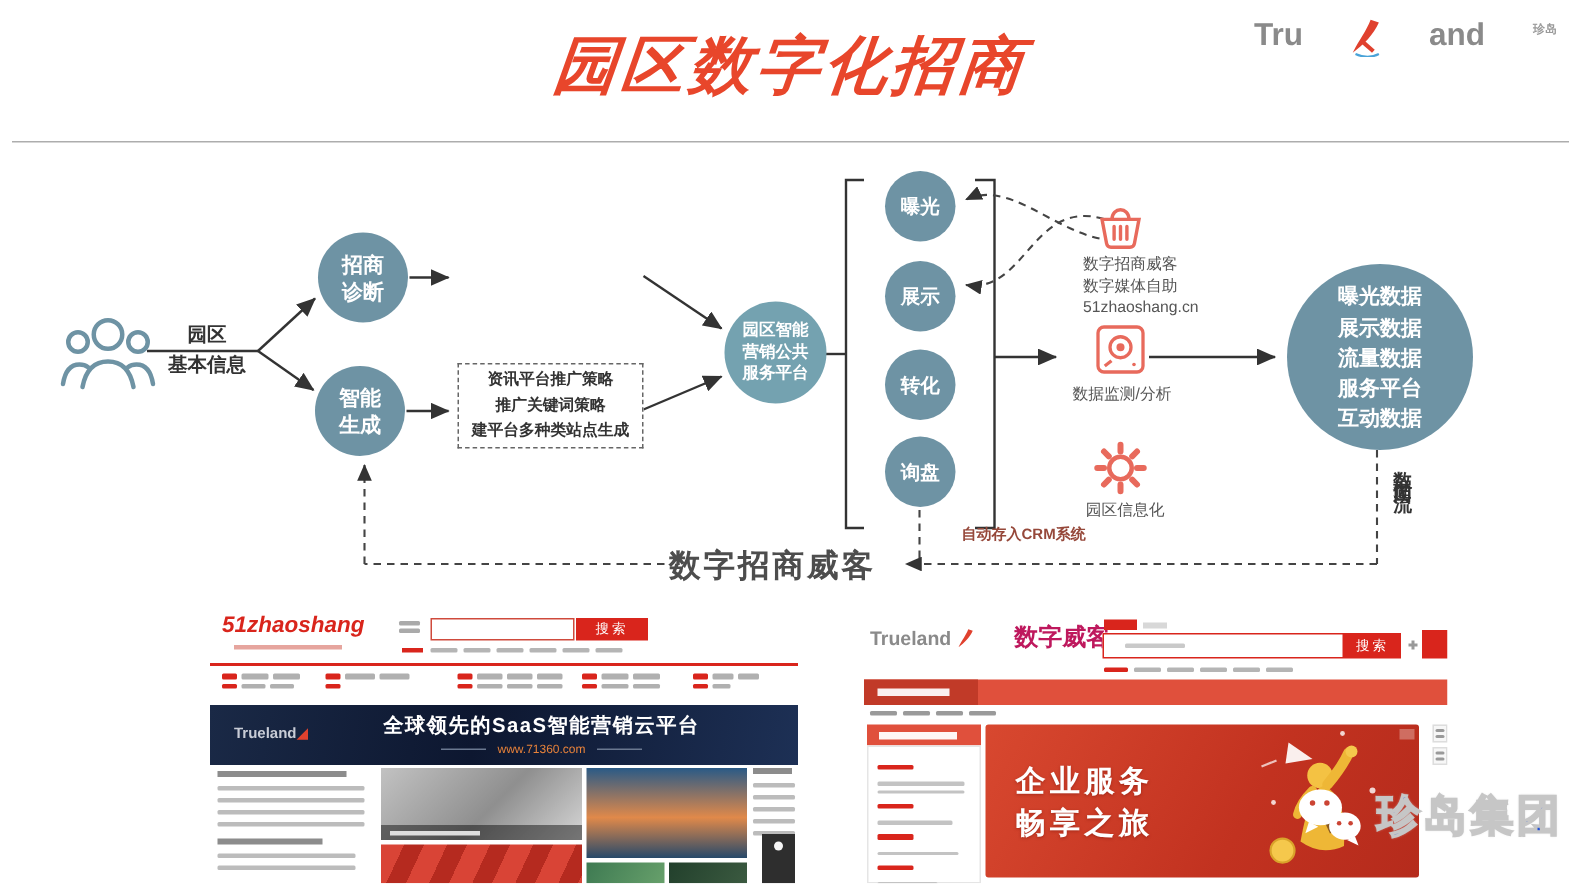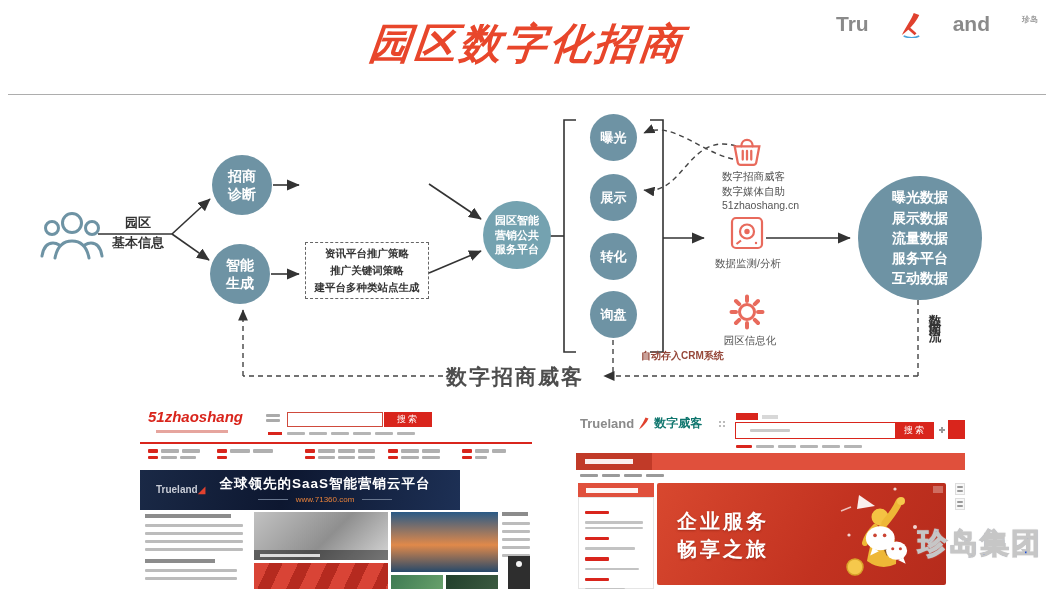--- a/index.html
+++ b/index.html
@@ -237,21 +237,21 @@
           </div>
         <div style="display:flex;gap:3px;">
             <span class="rb" style="width:10px;height:3.5px;"></span>
             <span style="display: flex; flex-direction: row; gap: 3px;">
               <div style="width: 12px; height: 3.5px; background: rgb(176, 176, 176); border-radius: 1px;"></div>
             </span>
           </div>
       </div>
     </div>
 
-    <div class="abs banner-navy" style="left:0;top:66px;width:320px;height:40px;color:#fff;">
+    <div class="abs banner-navy" style="left:0;top:66px;width:392px;height:40px;color:#fff;">
       <div class="abs" style="left:16px;top:14px;font-size:10px;color:#c8ccd6;font-weight:bold;">
         <span>Trueland</span><span style="color:#E0412E;">◢</span>
       </div>
       <div class="abs" style="left:70px;right:20px;top:5px;text-align:center;font-size:13.5px;font-weight:bold;letter-spacing:1px;">全球领先的SaaS智能营销云平台</div>
       <div class="abs" style="left:70px;right:20px;top:25px;display:flex;align-items:center;justify-content:center;gap:8px;">
         <span style="width:30px;height:1px;background:#6a7890;"></span>
         <span style="font-size:8px;color:#e8823a;">www.71360.com</span>
         <span style="width:30px;height:1px;background:#6a7890;"></span>
       </div>
     </div>
@@ -295,21 +295,21 @@
       </div>
     </div>
   </div>
 
   <div class="abs site" style="left:576px;top:405px;width:389px;height:184px;">
     <div class="abs" style="left:4px;top:10px;display:flex;align-items:center;gap:4px;">
       <span style="font-size:13px;font-weight:bold;color:#8a8a8a;">Trueland</span>
       <svg width="12" height="14" viewBox="0 0 24 28">
           <path d="M15 1 C12 9 7 15 2 25 C10 19 17 12 21 3 Z" fill="#E0412E"></path>
         </svg>
-      <span style="font-size:12px;font-weight:bold;color:#0f766e;">数字威客</span>
+      <span style="font-size:16px;font-weight:bold;color:#be185d;margin-left:22px;">数字威客</span>
       <span style="width:8px;height:8px;margin-left:12px;background:
         radial-gradient(circle 1px, #bbb 1px, transparent 1.2px) 0 0/4px 4px;"></span>
     </div>
     <div class="abs" style="left:160px;top:8px;width:22px;height:7px;background:#D9251C;"></div>
     <div class="abs" style="left:186px;top:10px;width:16px;height:4px;background:#d8d8d8;"></div>
     <div class="abs" style="left:159px;top:17px;width:161px;height:17px;border:1px solid #D9251C;background:#fff;">
       <div style="margin: 6px 0px 0px 14px; display: flex; flex-direction: column; gap: 0px;">
           <div style="width: 40px; height: 3px; background: rgb(201, 201, 201); border-radius: 1px;"></div>
         </div>
     </div>

